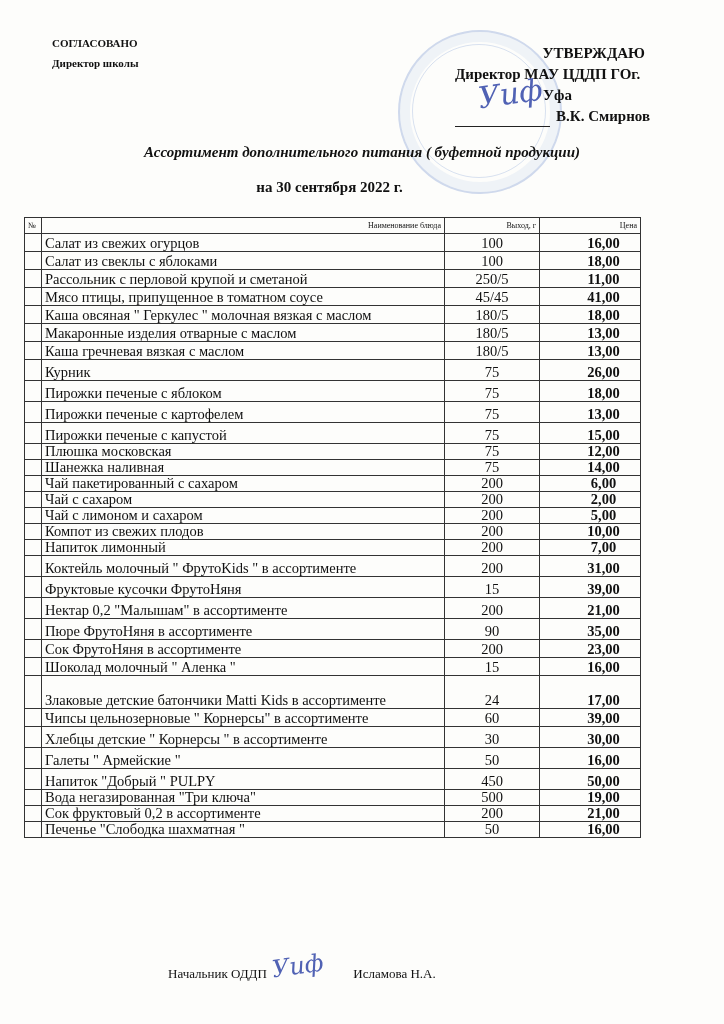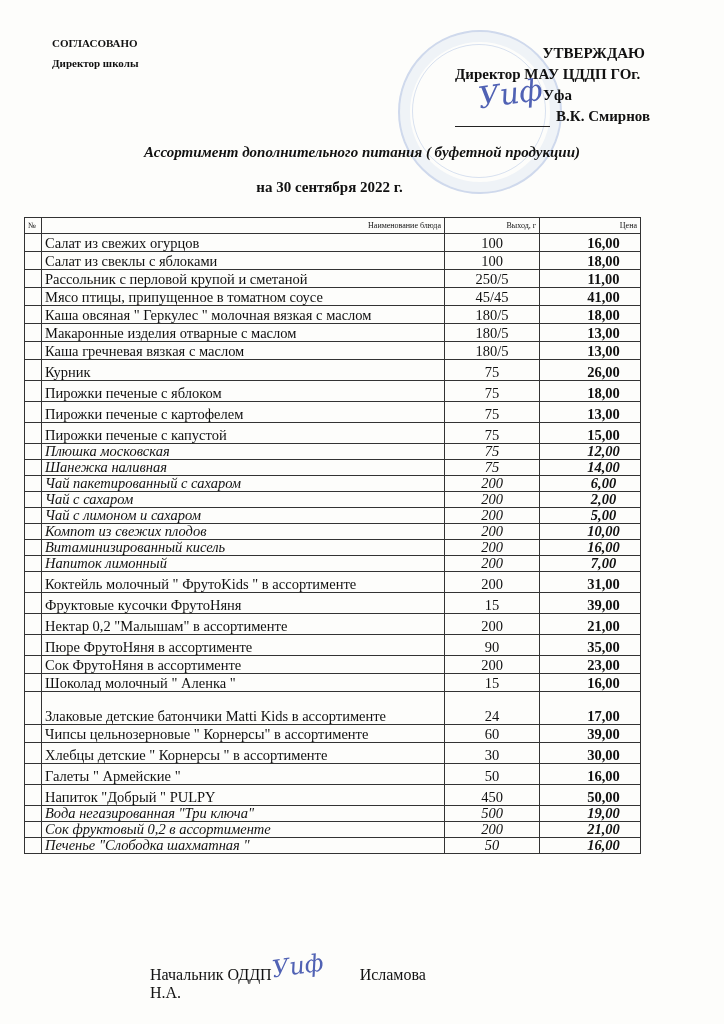--- a/index.html
+++ b/index.html
@@ -33,23 +33,23 @@
     border: 1px solid #333; padding: 0 3px; line-height: 15px; vertical-align: bottom;
   }
   table.menu th { font-weight: normal; font-size: 8px; height: 14px; vertical-align: middle; text-align: right; }
   table.menu th.num { text-align: left; }
   table.menu td.num { width: 10px; }
   table.menu td.name { width: 396px; }
   table.menu td.out { width: 88px; text-align: center; }
   table.menu td.price { text-align: center; font-weight: bold; padding-left: 30px; }
   tr.tall td { height: 20px; margin-top: 23px; }
   tr.std td { height: 17px; }
-  tr.short td { height: 15px; font-style: italic; }
+  tr.short td { height: 15px; }
   tr.double td { height: 32px; }
-  .footer { left: 150px; top: 966px; font-size: 16px; width: 300px; }
+  .footer { left: 168px; top: 966px; font-size: 13px; width: 300px; }
   .footer span.sig { display: inline-block; width: 80px; }
   .scribble { color: #3347a8; font-style: italic; font-family: "DejaVu Serif", serif; }
   .sign1 { left: 478px; top: 76px; font-size: 30px; transform: rotate(-8deg); opacity: 0.85; }
   .sign2 { left: 272px; top: 952px; font-size: 24px; transform: rotate(-8deg); opacity: 0.85; }
 </style>
 </head>
 <body>
 
 <div class="abs stamp"></div>
 <div class="abs stamp2"></div>
@@ -181,26 +181,20 @@
         <td class="price">5,00</td>
       </tr>
       <tr class="short">
         <td class="num"></td>
         <td class="name">Компот из свежих плодов</td>
         <td class="out">200</td>
         <td class="price">10,00</td>
       </tr>
       <tr class="short">
         <td class="num"></td>
-        <td class="name">Витаминизированный кисель</td>
-        <td class="out">200</td>
-        <td class="price">16,00</td>
-      </tr>
-      <tr class="short">
-        <td class="num"></td>
         <td class="name">Напиток лимонный</td>
         <td class="out">200</td>
         <td class="price">7,00</td>
       </tr>
       <tr class="tall">
         <td class="num"></td>
         <td class="name">Коктейль молочный " ФрутоKids " в ассортименте</td>
         <td class="out">200</td>
         <td class="price">31,00</td>
       </tr>

